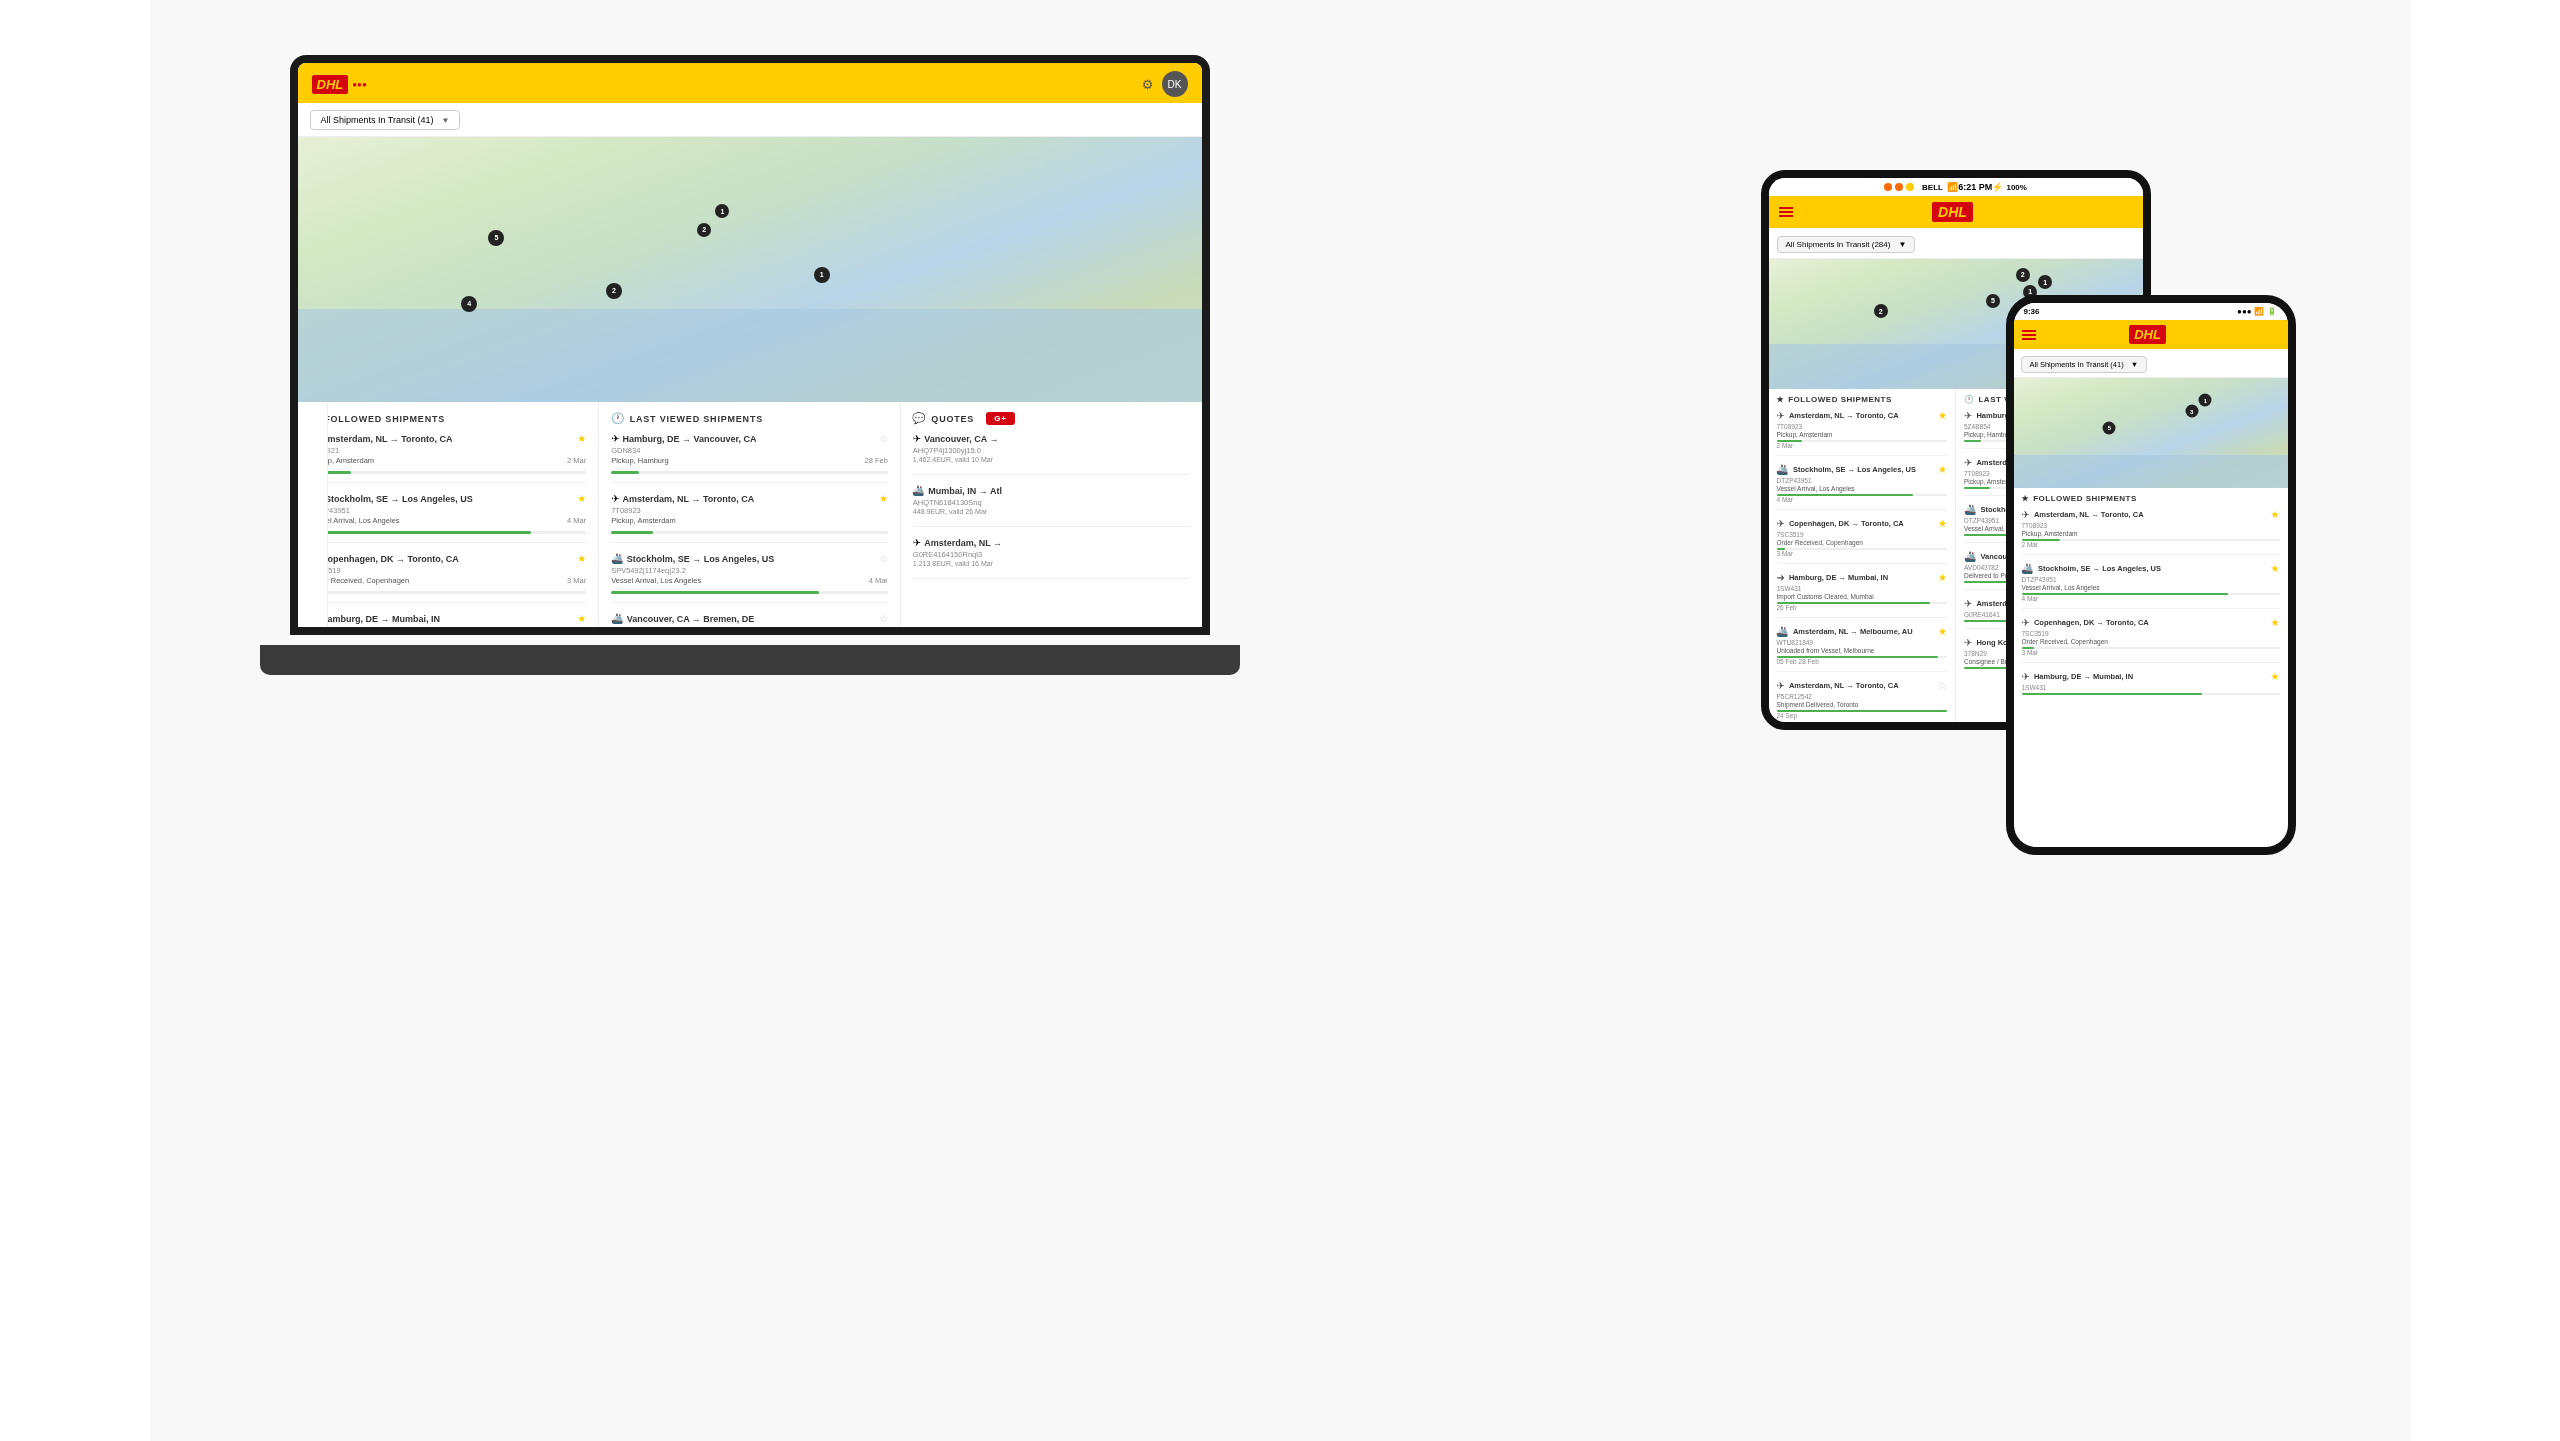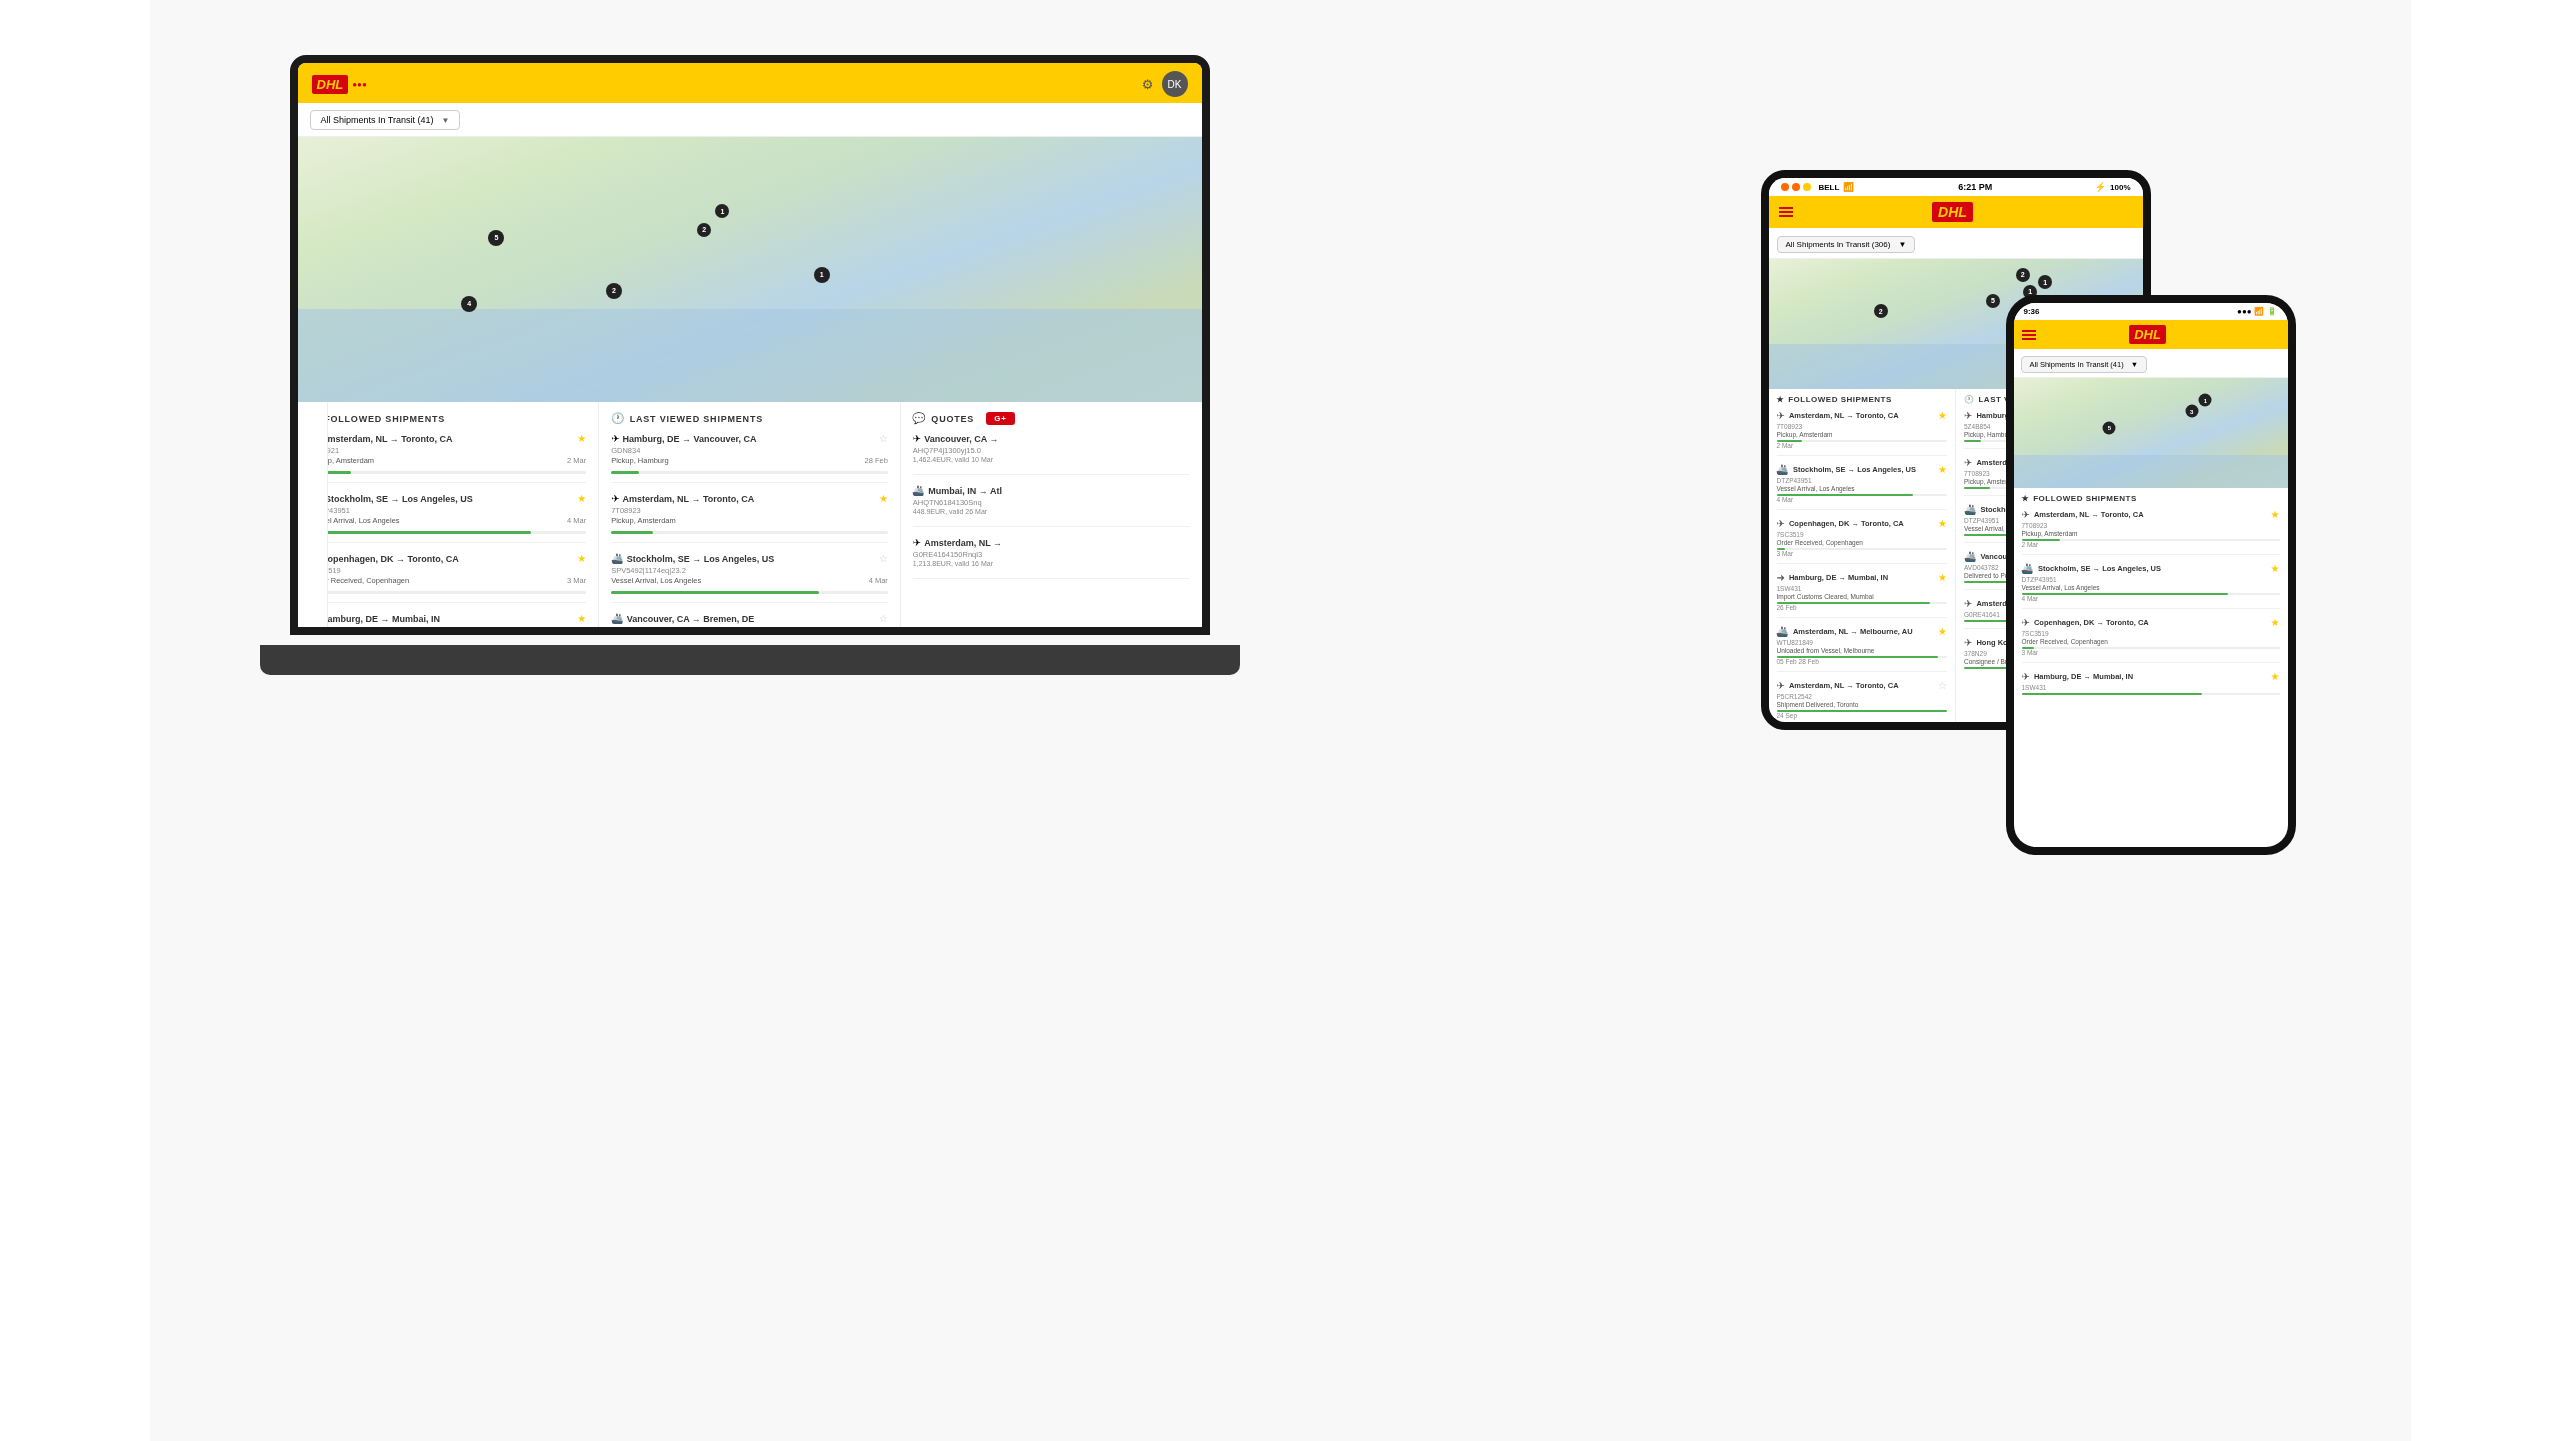--- a/index.html
+++ b/index.html
@@ -96,21 +96,21 @@
       width: 100%;
       height: 100%;
       background: #fff;
       overflow: hidden;
     }
 
     .tablet-status-bar {
       background: #fff;
       padding: 4px 12px;
       display: flex;
-      justify-content: space-between;
+      justify-content: center;
       align-items: center;
       font-size: 9px;
       font-weight: bold;
     }
 
     .tablet-status-dots {
       display: flex;
       gap: 3px;
       align-items: center;
     }
@@ -705,21 +705,21 @@
             <span></span>
               <span></span>
               <span></span>
           </div>
           <div style="background:#D40511;color:#FFCC00;font-size:14px;font-weight:900;font-style:italic;padding:2px 6px;border-radius:2px;">DHL</div>
           <div style="width:20px;"></div>
         </div>
 
         <div style="padding:5px 8px;background:#fff;border-bottom:1px solid #eee;">
           <div class="filter-dropdown" style="font-size:8px;background:#f5f5f5;">
-            <span>All Shipments In Transit (306)</span>
+            <span>All Shipments In Transit (284)</span>
             <span style="margin-left:4px;">▼</span>
           </div>
         </div>
 
         <div class="map-area" style="height:130px;background:linear-gradient(160deg,#e8f0d8 0%,#d4e8c4 20%,#c8dfc8 40%,#b8d4e8 60%,#c8dab8 80%,#d0e0c0 100%);position:relative;">
           <div style="position:absolute;bottom:0;left:0;right:0;height:35%;background:#a8c8e0;opacity:0.6;"></div>
           <div class="map-pin" style="left:70%;top:25%;font-size:7px;width:14px;height:14px;">1</div>
           <div class="map-pin" style="left:74%;top:18%;font-size:7px;width:14px;height:14px;">1</div>
           <div class="map-pin" style="left:60%;top:32%;font-size:7px;width:14px;height:14px;">5</div>
           <div class="map-pin" style="left:68%;top:12%;font-size:7px;width:14px;height:14px;">2</div>

